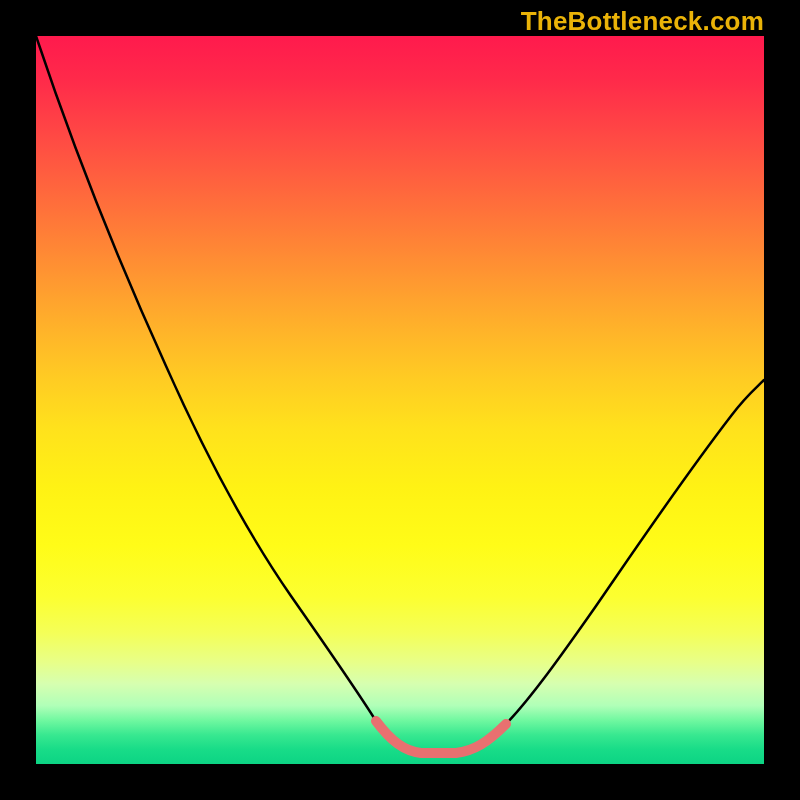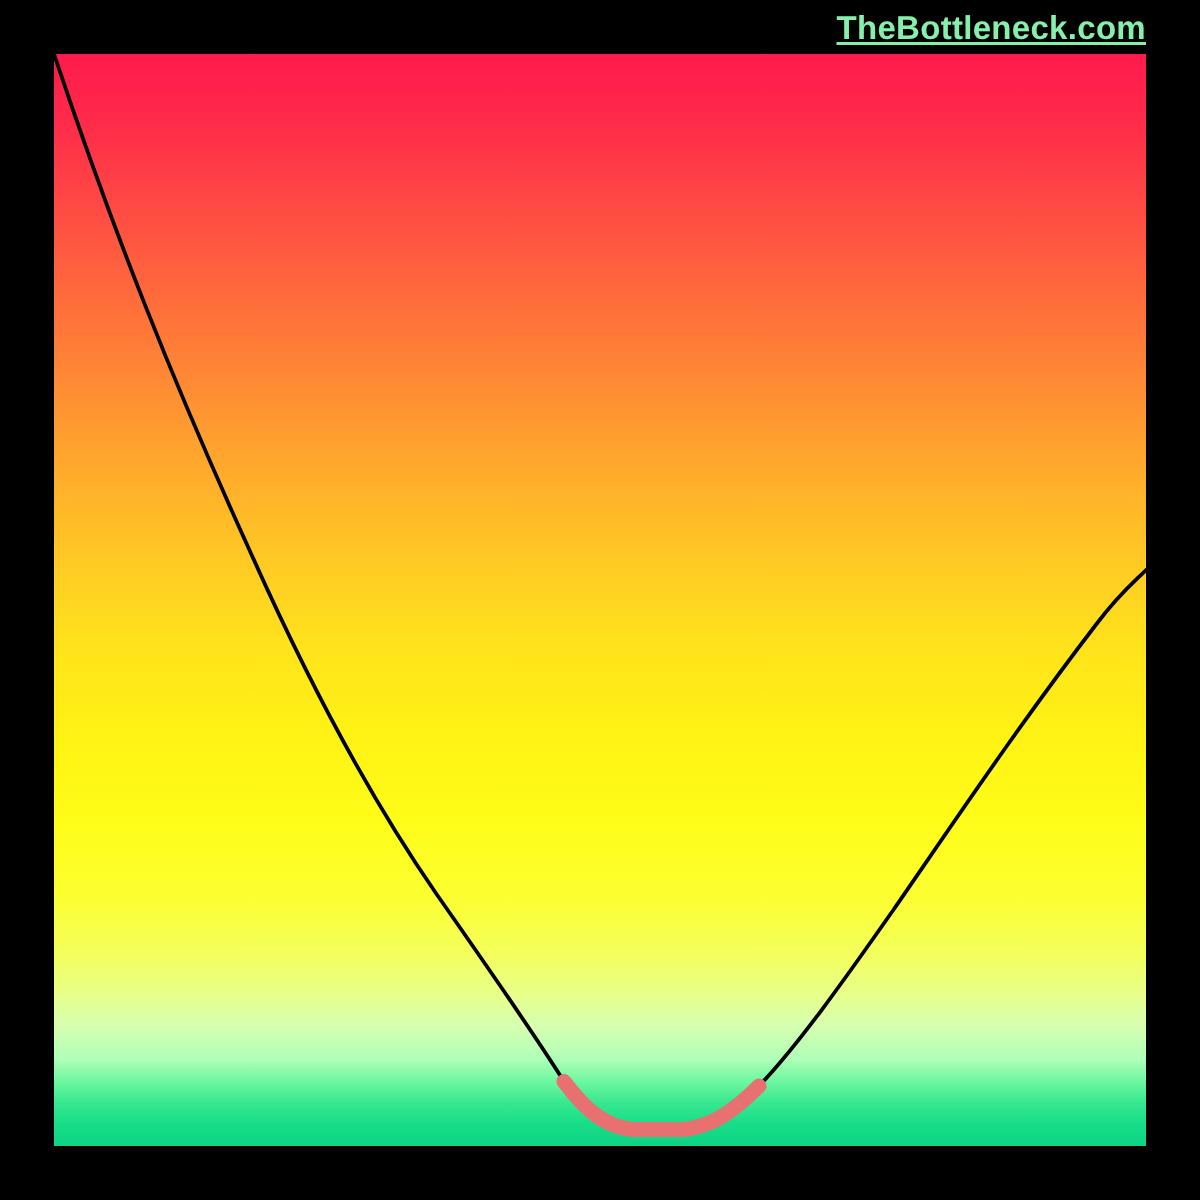--- a/index.html
+++ b/index.html
@@ -55,25 +55,24 @@
     position: absolute;
     inset: 0;
     width: 728px;
     height: 728px;
   }
   .watermark {
     position: absolute;
     top: 6px;
     right: 36px;
     font-family: Arial, Helvetica, sans-serif;
-    font-size: 22px;
+    font-size: 26px;
     font-weight: 600;
-    color: #86efac;
+    color: #eab308;
     letter-spacing: 0.2px;
-    text-decoration: underline;
   }
 </style>
 </head>
 <body>
 
 <div class="frame">
 
   <div class="plot-area">
     <div class="gradient"></div>
 

